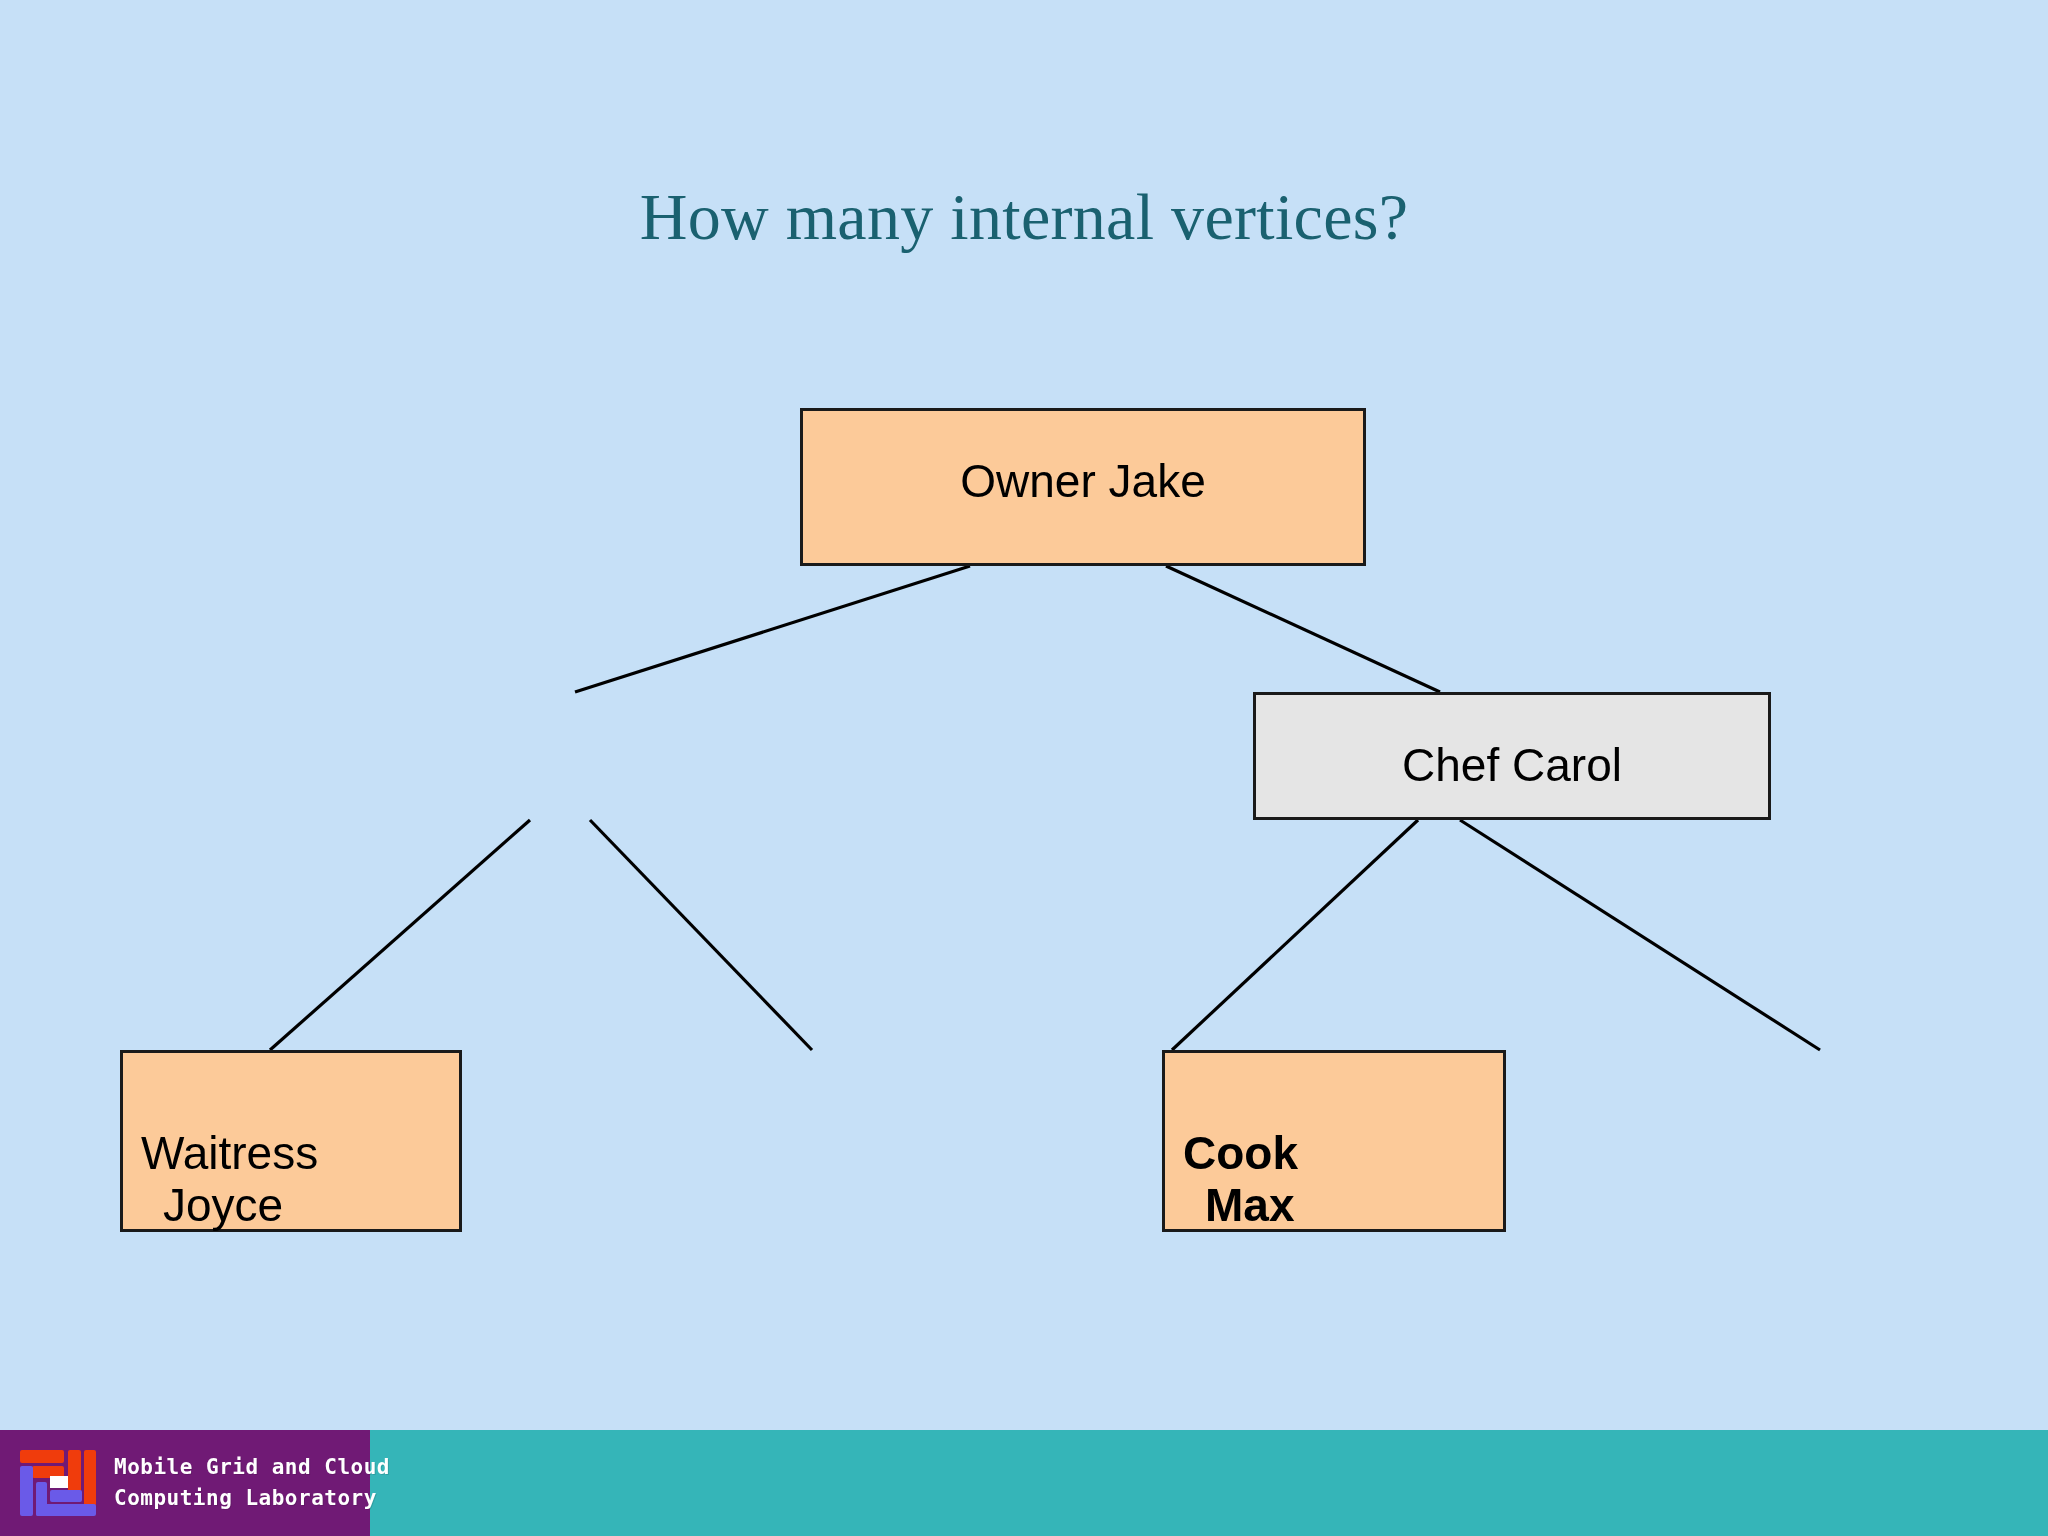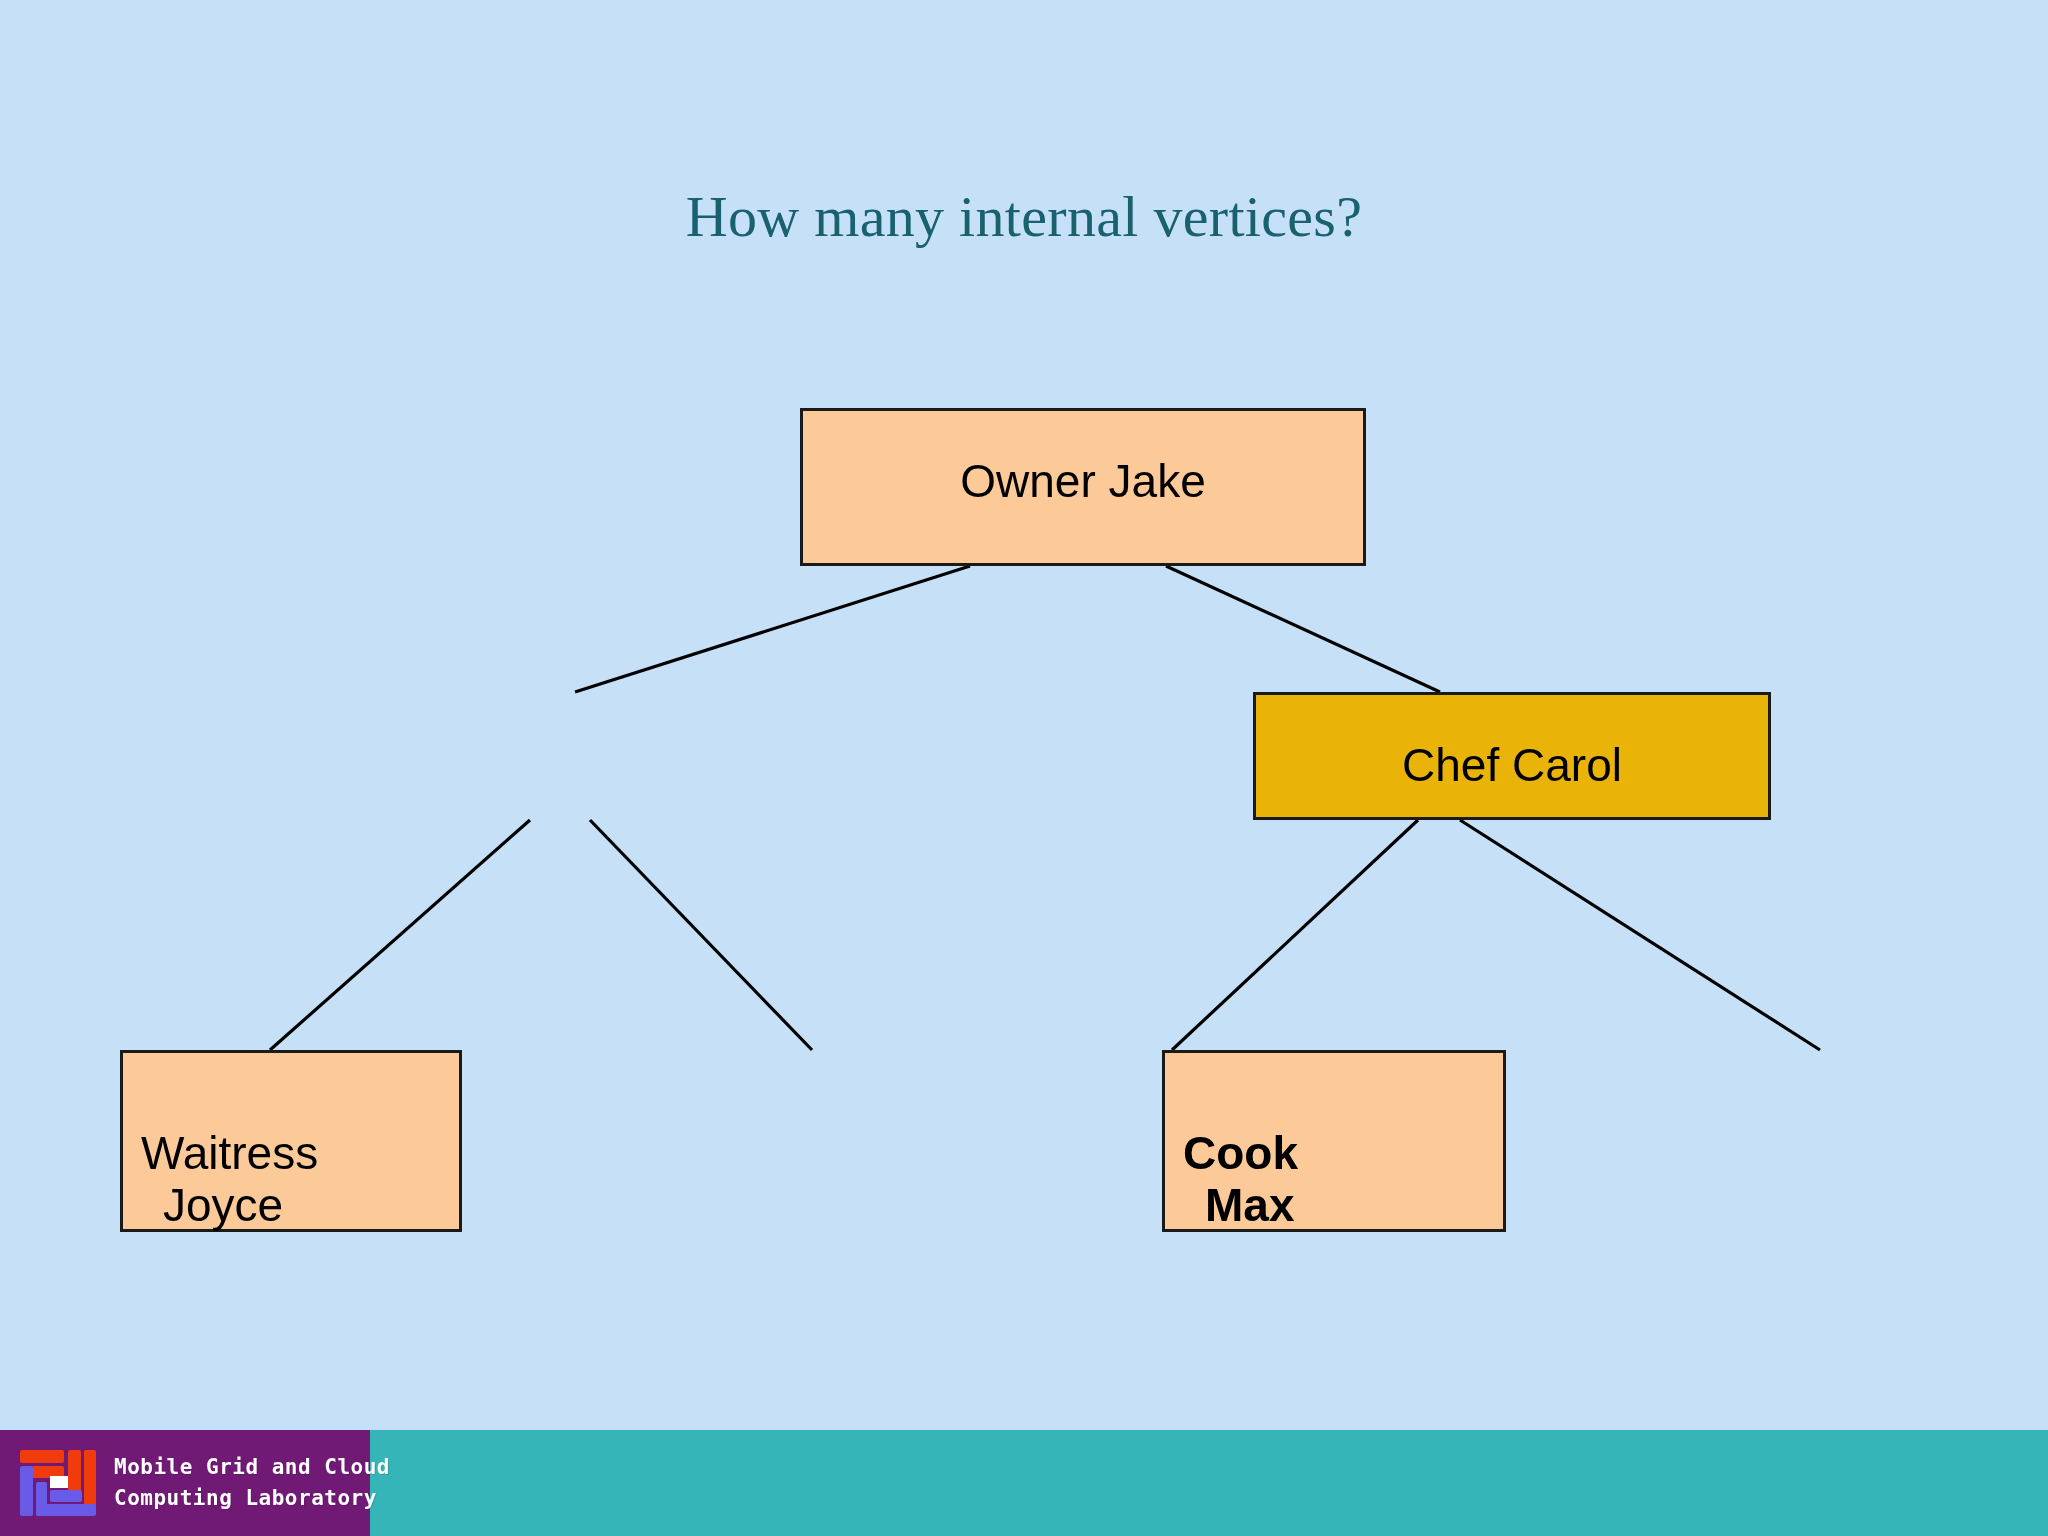--- a/index.html
+++ b/index.html
@@ -24,21 +24,21 @@
   }
 
   
   #title {
     position: absolute;
     left: 0;
     top: 183px;
     width: 2048px;
     text-align: center;
     font-family: "Liberation Serif", "DejaVu Serif", serif;
-    font-size: 58px;
+    font-size: 66px;
     line-height: 68px;
     color: #1a6170;
     letter-spacing: 0.3px;
     white-space: nowrap;
   }
 
   
   #tree-canvas {
     position: absolute;
     left: 0; top: 0;
@@ -133,21 +133,21 @@
           <line x1="1418" y1="820" x2="1172" y2="1050"></line>
           <line x1="1460" y1="820" x2="1820" y2="1050"></line>
         </g>
     </svg>
 
     <div class="node-box" id="node-owner" style="left: 800px; top: 408px; width: 566px; height: 158px; background: rgb(252, 202, 153); border-color: rgb(26, 26, 26);">
       <div class="node-label single">Owner Jake</div>
     </div>
 
 
-    <div class="node-box" id="node-chef" style="left: 1253px; top: 692px; width: 518px; height: 128px; background: #eab308; border-color: rgb(26, 26, 26);">
+    <div class="node-box" id="node-chef" style="left: 1253px; top: 692px; width: 518px; height: 128px; background: #e5e5e5; border-color: rgb(26, 26, 26);">
       <div class="node-label single">Chef Carol</div>
     </div>
 
     <div class="node-box" id="node-waitress" style="left: 120px; top: 1050px; width: 342px; height: 182px; background: rgb(252, 202, 153); border-color: rgb(26, 26, 26);">
       <div class="node-label leaf">
         <span>Waitress</span>
         <span class="leaf-line2">Joyce</span>
       </div>
     </div>
 

